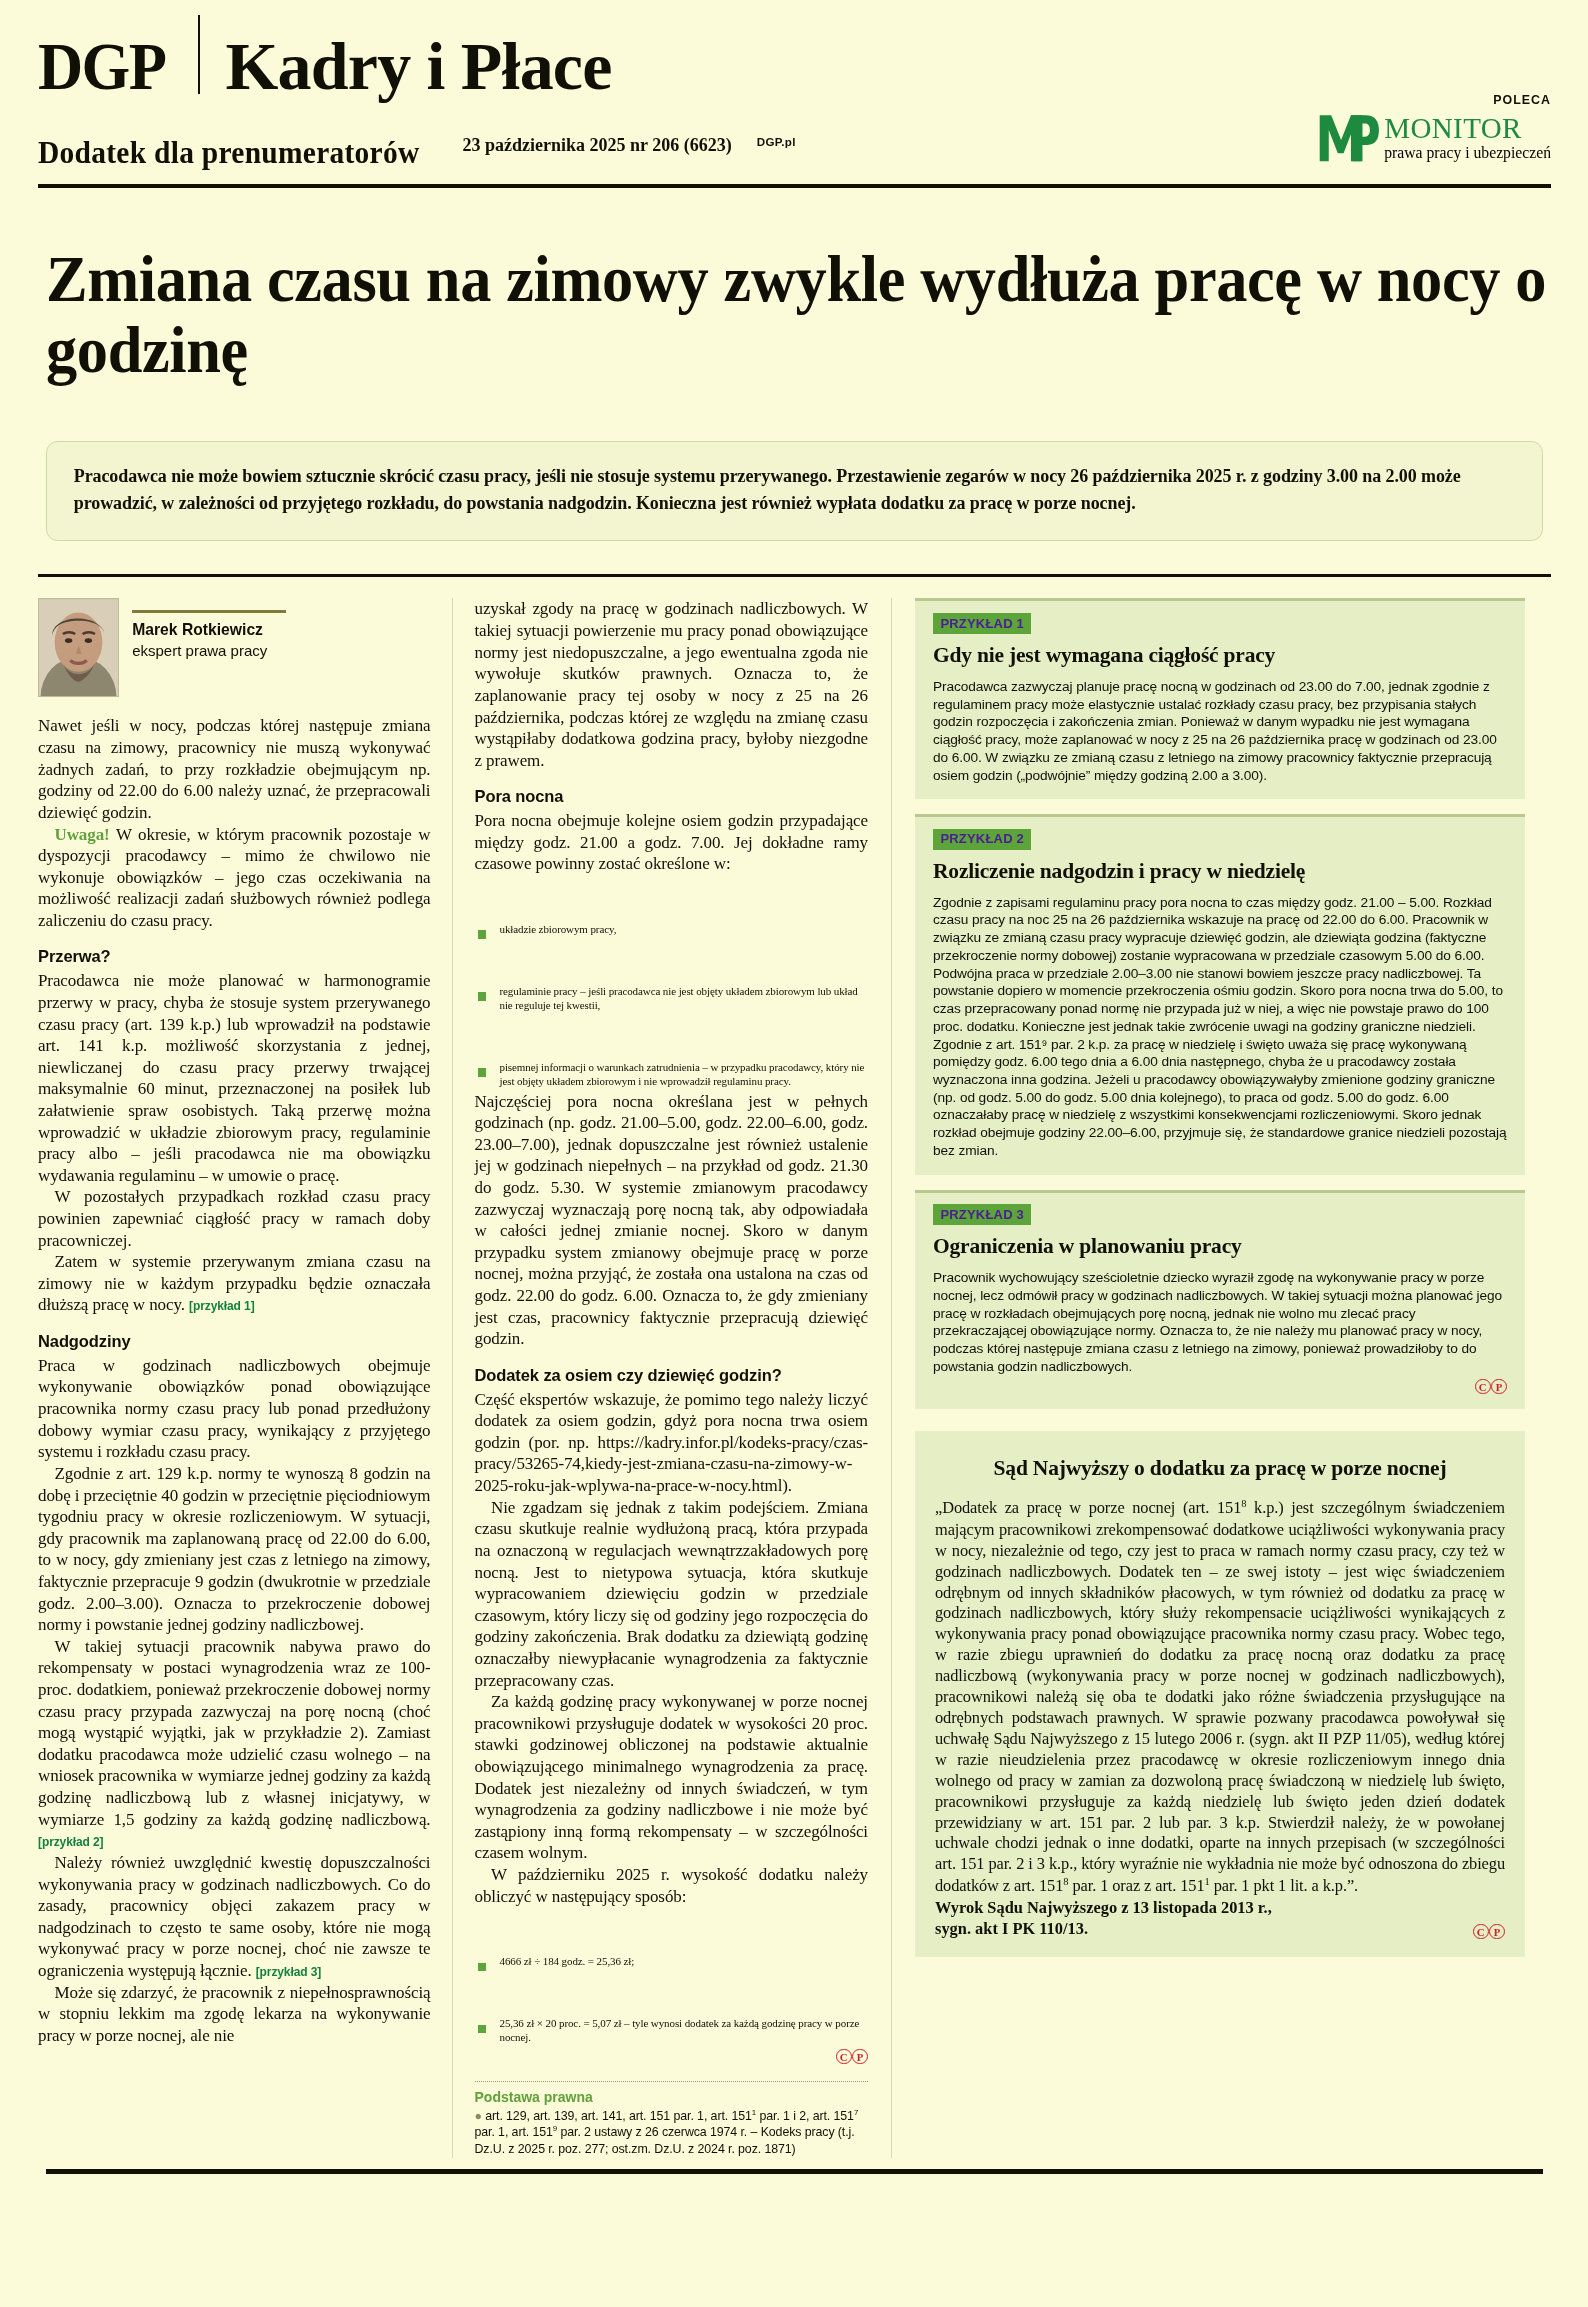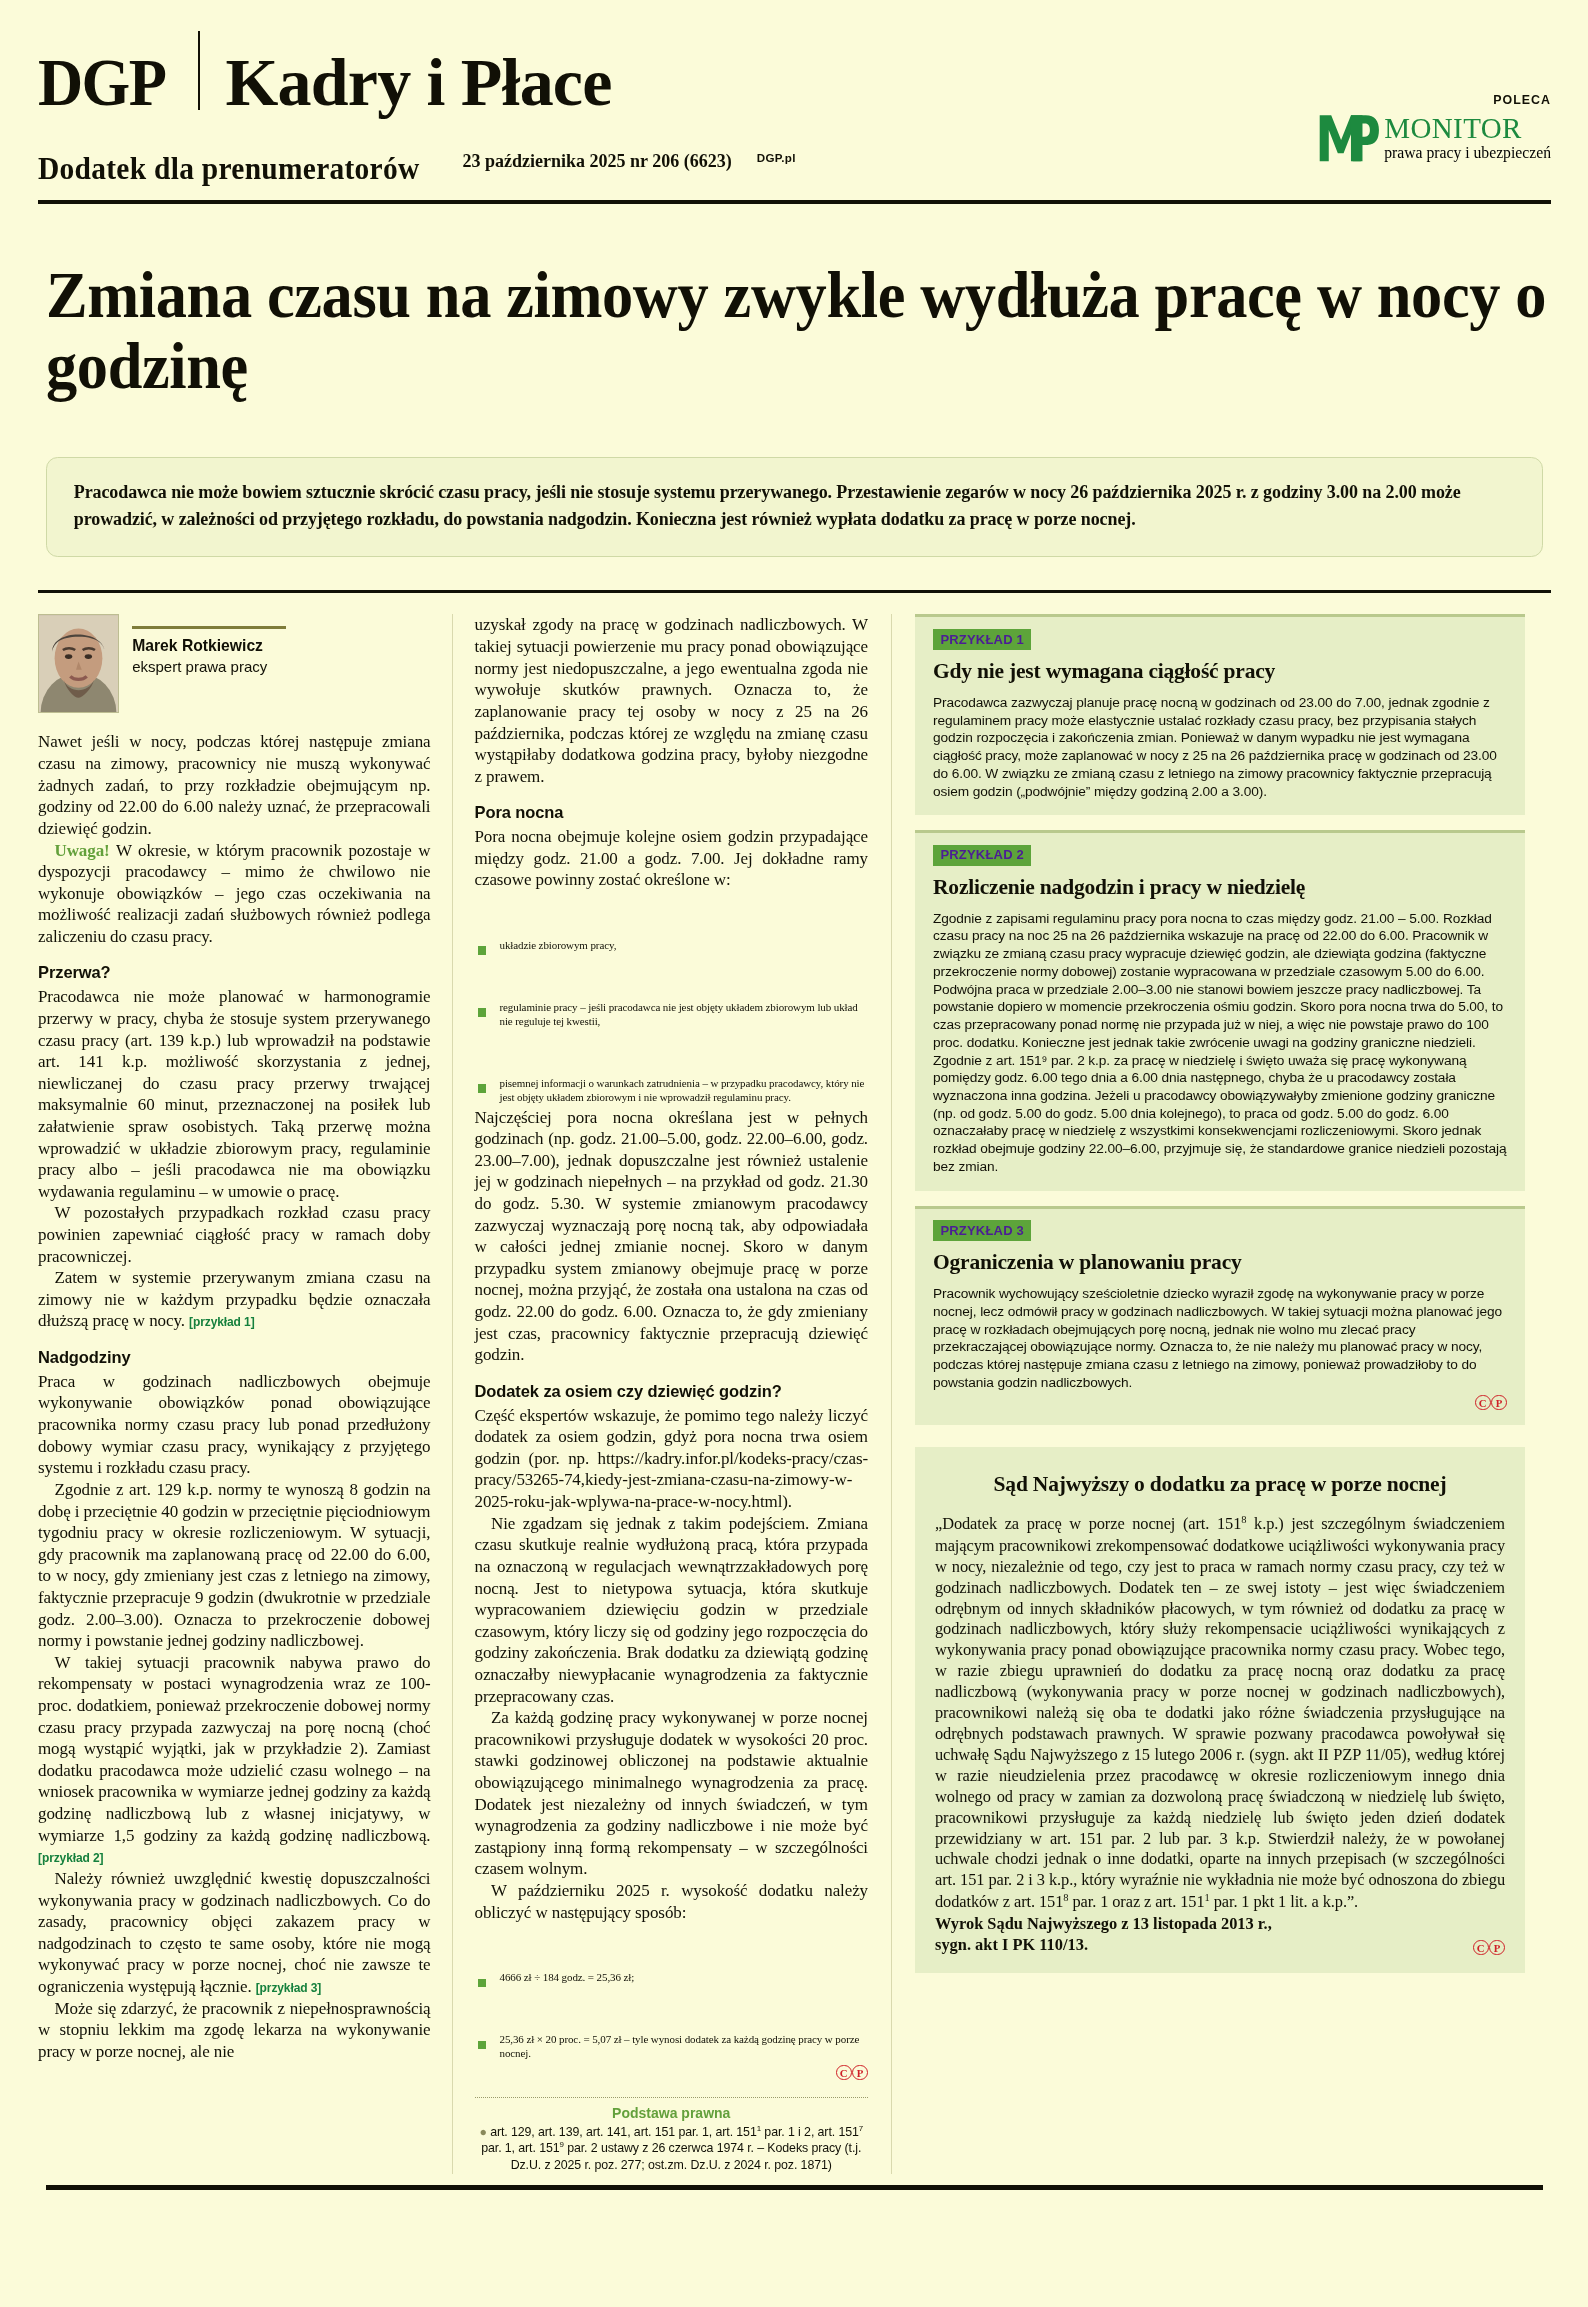--- a/index.html
+++ b/index.html
@@ -5,21 +5,21 @@
   * { box-sizing: border-box; }
   html, body { margin: 0; padding: 0; }
   body {
     width: 1589px;
     height: 2307px;
     background: #fbfbd9;
     font-family: "Liberation Sans", sans-serif;
     color: #111006;
     overflow: hidden;
   }
-  .page { position: relative; width: 1589px; height: 1767px; padding: 16px 38px; }
+  .page { position: relative; width: 1589px; height: 1767px; padding: 0 38px; }
 
   
   .masthead { display: flex; align-items: flex-end; padding-top: 15px; }
   .logo-dgp {
     font-family: "Liberation Serif", serif;
     font-weight: bold;
     font-size: 68px;
     letter-spacing: -1.7px;
     line-height: .95;
     transform: scaleX(.92);
@@ -196,21 +196,21 @@
   .cp span {
     display: inline-block;
     width: 15.7px; height: 15.7px; line-height: 14px;
     border: 1.3px solid #cf2027; border-radius: 50%;
     color: #cf2027; font-size: 10.8px; font-weight: bold;
     text-align: center; font-family: "Liberation Serif", serif;
     margin-left: 0.8px;
   }
 
   
-  .legal { margin-top: 16.5px; text-align: center; }
+  .legal { margin-top: 16.5px; }
   .legal-dots { border-top: 1.7px dotted #9a9a6b; margin-bottom: 7.4px; }
   .legal-title {
     font-family: "Liberation Sans", sans-serif;
     font-weight: bold; font-size: 14px; color: #63a03b; margin-bottom: 2.5px;
   }
   .legal-text {
     font-family: "Liberation Sans", sans-serif;
     font-size: 12.4px; line-height: 1.34; letter-spacing: -0.1px;
   }
   .legal-bullet { color: #8a8a5c; font-size: 12.4px; }

